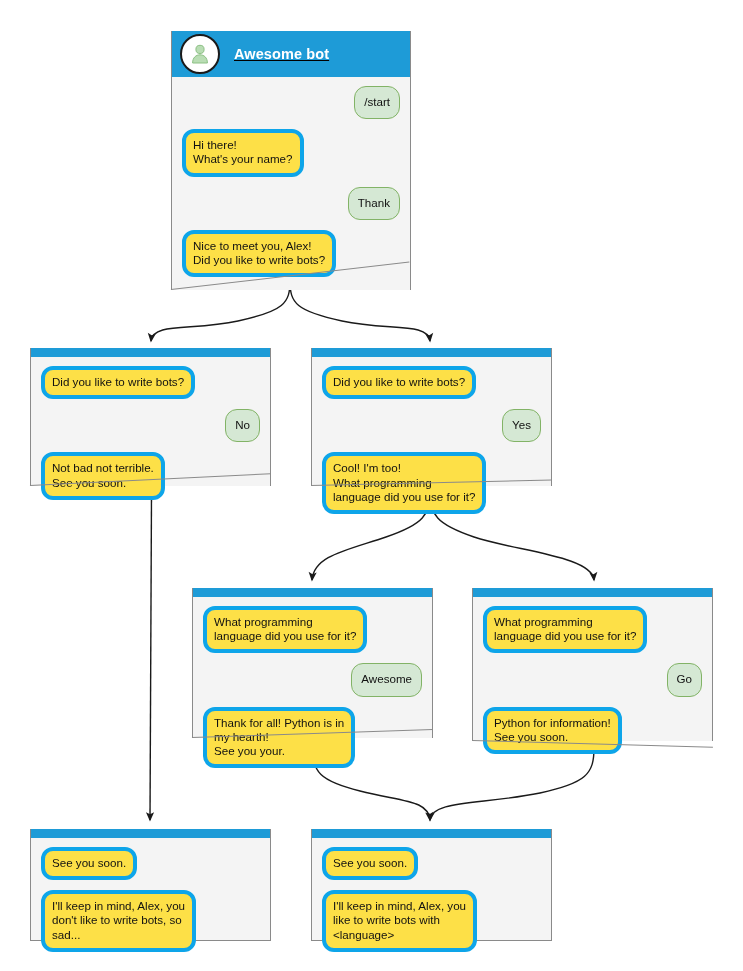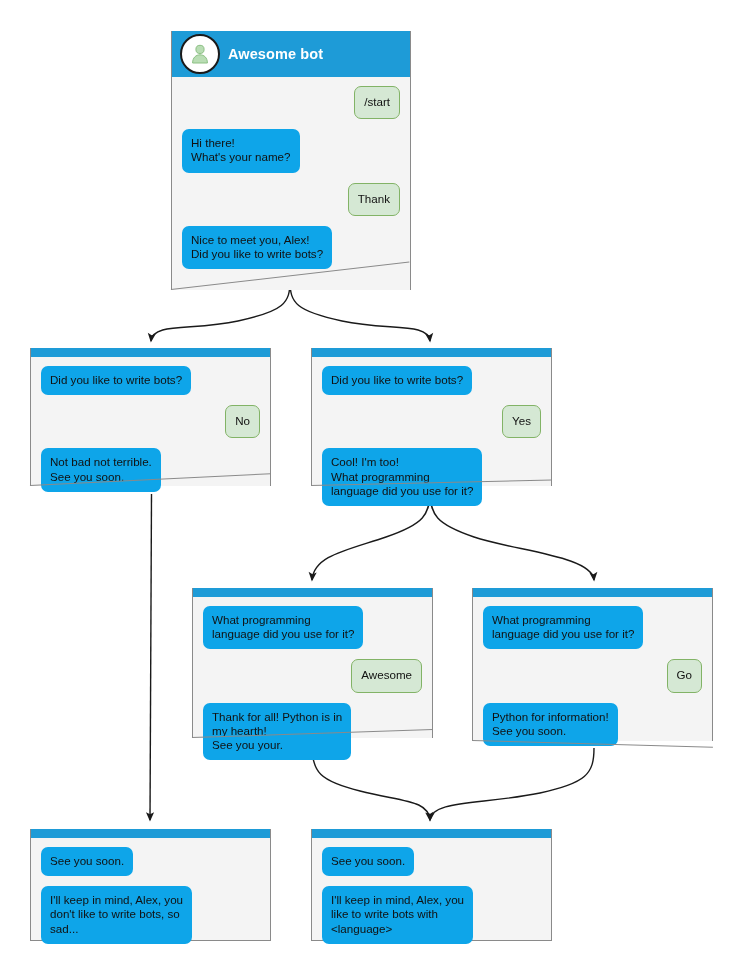--- a/index.html
+++ b/index.html
@@ -53,21 +53,22 @@
     height: 9px;
     background: #1e9bd7;
     width: 100%;
     box-sizing: border-box;
   }
   .node-header.tall {
     height: 46px;
     display: flex;
     align-items: center;
     padding-left: 8px;
-    gap: 8px;
+    gap: 14px;
+    text-decoration: underline;
   }
   .avatar {
     width: 36px;
     height: 36px;
     border-radius: 50%;
     background: #ffffff;
     border: 2px solid #1a1a1a;
     display: flex;
     align-items: center;
     justify-content: center;
@@ -82,30 +83,30 @@
   }
   .messages {
     position: relative;
     padding: 9px 10px 10px 10px;
   }
   .msg {
     box-sizing: border-box;
     display: inline-block;
     max-width: 100%;
     padding: 5px 7px 6px 7px;
-    border-radius: 7px;
+    border-radius: 12px;
     font-size: 11.6px;
     line-height: 14.2px;
     color: #111111;
     white-space: pre-line;
     margin-bottom: 10px;
   }
   .msg.bot {
-    background: #0ea5e9;
-    border: 2px solid #0ea5e9;
+    background: #fde047;
+    border: 4px solid #0ea5e9;
     float: left;
     clear: both;
   }
   .msg.user {
     background: #d5e8d4;
     border: 1px solid #82b366;
     float: right;
     clear: both;
     padding: 8px 9px 9px 9px;
   }

